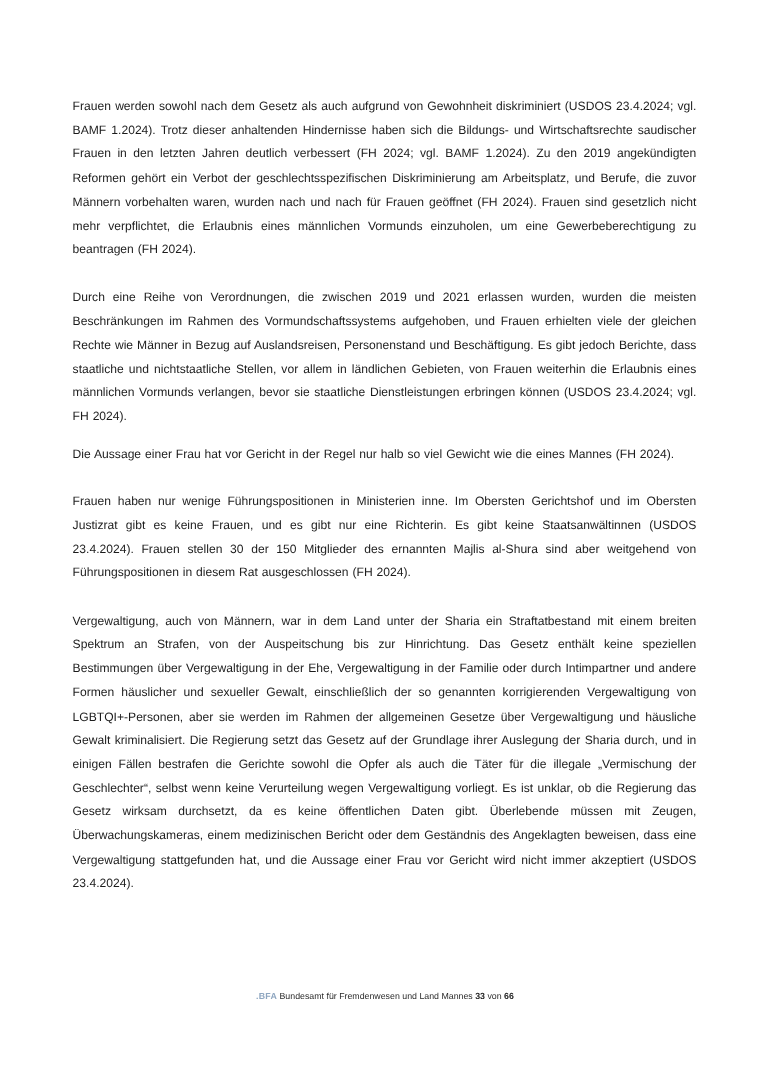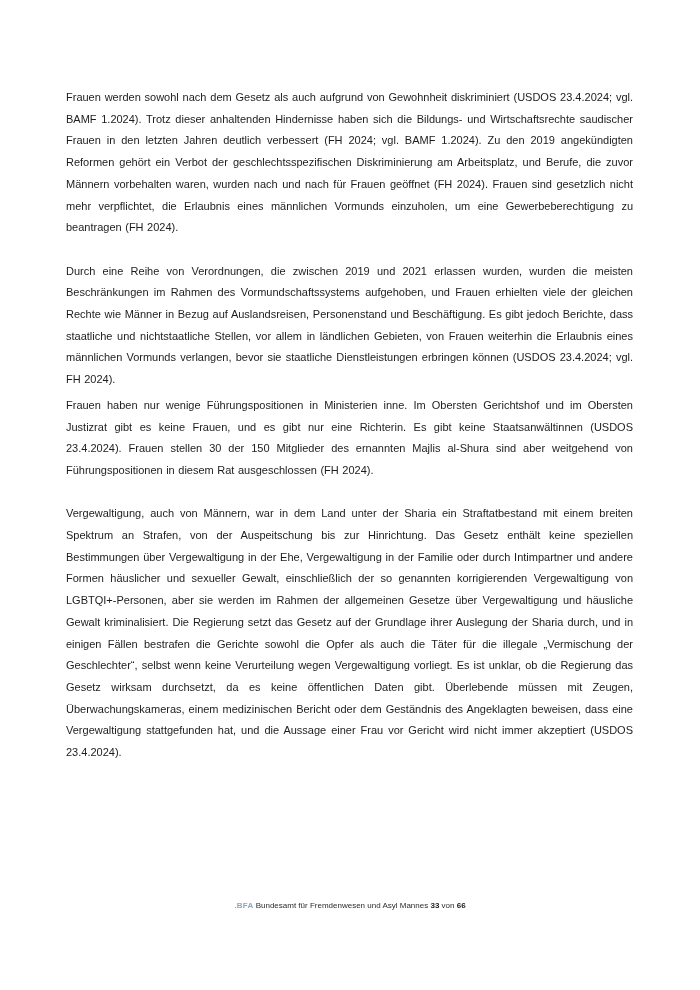--- a/index.html
+++ b/index.html
@@ -28,21 +28,21 @@
     font-size: 11px;
     line-height: 21.7px;
     text-align: justify;
     word-spacing: 0.5px;
   }
   p.para {
     margin: 0 0 21.7px 0;
     padding: 0;
   }
   p.para.tight {
-    margin-bottom: 4px;
+    margin-bottom: 12px;
   }
   .footer {
     position: absolute;
     top: 900px;
     left: 0;
     width: 700px;
     text-align: center;
     font-size: 8px;
     line-height: 11px;
     color: #2b2b2b;
@@ -60,28 +60,29 @@
 </head>
 <body>
 
 <div class="page">
 
   <div class="content">
     <p class="para">Frauen werden sowohl nach dem Gesetz als auch aufgrund von Gewohnheit diskriminiert (USDOS 23.4.2024; vgl. BAMF 1.2024). Trotz dieser anhaltenden Hindernisse haben sich die Bildungs- und Wirtschaftsrechte saudischer Frauen in den letzten Jahren deutlich verbessert (FH 2024; vgl. BAMF 1.2024). Zu den 2019 angekündigten Reformen gehört ein Verbot der geschlechtsspezifischen Diskriminierung am Arbeitsplatz, und Berufe, die zuvor Männern vorbehalten waren, wurden nach und nach für Frauen geöffnet (FH 2024). Frauen sind gesetzlich nicht mehr verpflichtet, die Erlaubnis eines männlichen Vormunds einzuholen, um eine Gewerbeberechtigung zu beantragen (FH 2024).</p>
 
     <p class="para tight">Durch eine Reihe von Verordnungen, die zwischen 2019 und 2021 erlassen wurden, wurden die meisten Beschränkungen im Rahmen des Vormundschaftssystems aufgehoben, und Frauen erhielten viele der gleichen Rechte wie Männer in Bezug auf Auslandsreisen, Personenstand und Beschäftigung. Es gibt jedoch Berichte, dass staatliche und nichtstaatliche Stellen, vor allem in ländlichen Gebieten, von Frauen weiterhin die Erlaubnis eines männlichen Vormunds verlangen, bevor sie staatliche Dienstleistungen erbringen können (USDOS 23.4.2024; vgl. FH 2024).</p>
 
+    <p class="para">Die Aussage einer Frau hat vor Gericht in der Regel nur halb so viel Gewicht wie die eines Mannes (FH 2024).</p>
 
     <p class="para">Frauen haben nur wenige Führungspositionen in Ministerien inne. Im Obersten Gerichtshof und im Obersten Justizrat gibt es keine Frauen, und es gibt nur eine Richterin. Es gibt keine Staatsanwältinnen (USDOS 23.4.2024). Frauen stellen 30 der 150 Mitglieder des ernannten Majlis al-Shura sind aber weitgehend von Führungspositionen in diesem Rat ausgeschlossen (FH 2024).</p>
 
     <p class="para">Vergewaltigung, auch von Männern, war in dem Land unter der Sharia ein Straftatbestand mit einem breiten Spektrum an Strafen, von der Auspeitschung bis zur Hinrichtung. Das Gesetz enthält keine speziellen Bestimmungen über Vergewaltigung in der Ehe, Vergewaltigung in der Familie oder durch Intimpartner und andere Formen häuslicher und sexueller Gewalt, einschließlich der so genannten korrigierenden Vergewaltigung von LGBTQI+-Personen, aber sie werden im Rahmen der allgemeinen Gesetze über Vergewaltigung und häusliche Gewalt kriminalisiert. Die Regierung setzt das Gesetz auf der Grundlage ihrer Auslegung der Sharia durch, und in einigen Fällen bestrafen die Gerichte sowohl die Opfer als auch die Täter für die illegale „Vermischung der Geschlechter“, selbst wenn keine Verurteilung wegen Vergewaltigung vorliegt. Es ist unklar, ob die Regierung das Gesetz wirksam durchsetzt, da es keine öffentlichen Daten gibt. Überlebende müssen mit Zeugen, Überwachungskameras, einem medizinischen Bericht oder dem Geständnis des Angeklagten beweisen, dass eine Vergewaltigung stattgefunden hat, und die Aussage einer Frau vor Gericht wird nicht immer akzeptiert (USDOS 23.4.2024).</p>
   </div>
 
   <div class="footer">
     <span class="logo" style="color: rgb(142, 166, 192);">.BFA</span>
-    <span>Bundesamt für Fremdenwesen und Asyl</span>
+    <span>Bundesamt für Fremdenwesen und Land</span>
     <span>Mannes</span>
     <b>33</b>
     <span>von</span>
     <b>66</b>
   </div>
 
 </div>
 
 </body></html>

